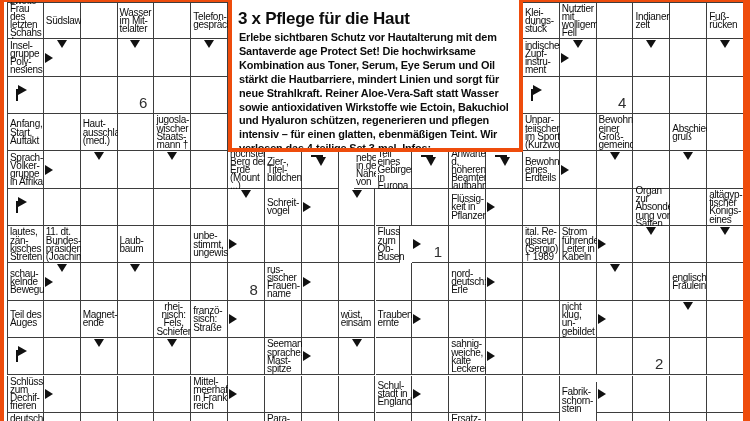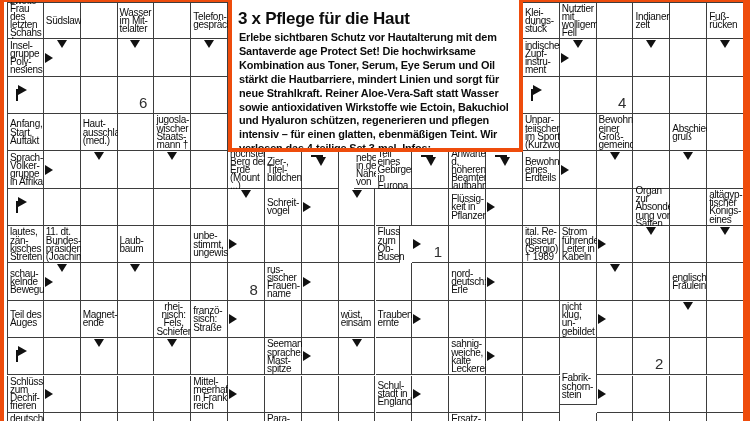--- a/index.html
+++ b/index.html
@@ -660,21 +660,21 @@
 England</span>
     </div>
     <div class="cell" style="left: 405.35px; top: 373.5px; width: 36.85px; height: 37.35px;">
       <div class="arrow a-r">
         <i class="tri-r"></i>
       </div>
     </div>
     <div class="cell" style="left: 442.2px; top: 373.5px; width: 36.85px; height: 37.35px;"></div>
     <div class="cell" style="left: 479.05px; top: 373.5px; width: 36.85px; height: 37.35px;"></div>
     <div class="cell" style="left: 515.9px; top: 373.5px; width: 36.85px; height: 37.35px;"></div>
-    <div class="cell clue" style="left: 552.75px; top: 366px; width: 36.85px; height: 37.35px;">
+    <div class="cell clue" style="left: 552.75px; top: 380px; width: 36.85px; height: 37.35px;">
       <span class="ct">Fabrik-
 schorn-
 stein</span>
     </div>
     <div class="cell" style="left: 589.6px; top: 373.5px; width: 36.85px; height: 37.35px;">
       <div class="arrow a-r">
         <i class="tri-r"></i>
       </div>
     </div>
     <div class="cell" style="left: 626.45px; top: 373.5px; width: 36.85px; height: 37.35px;"></div>

